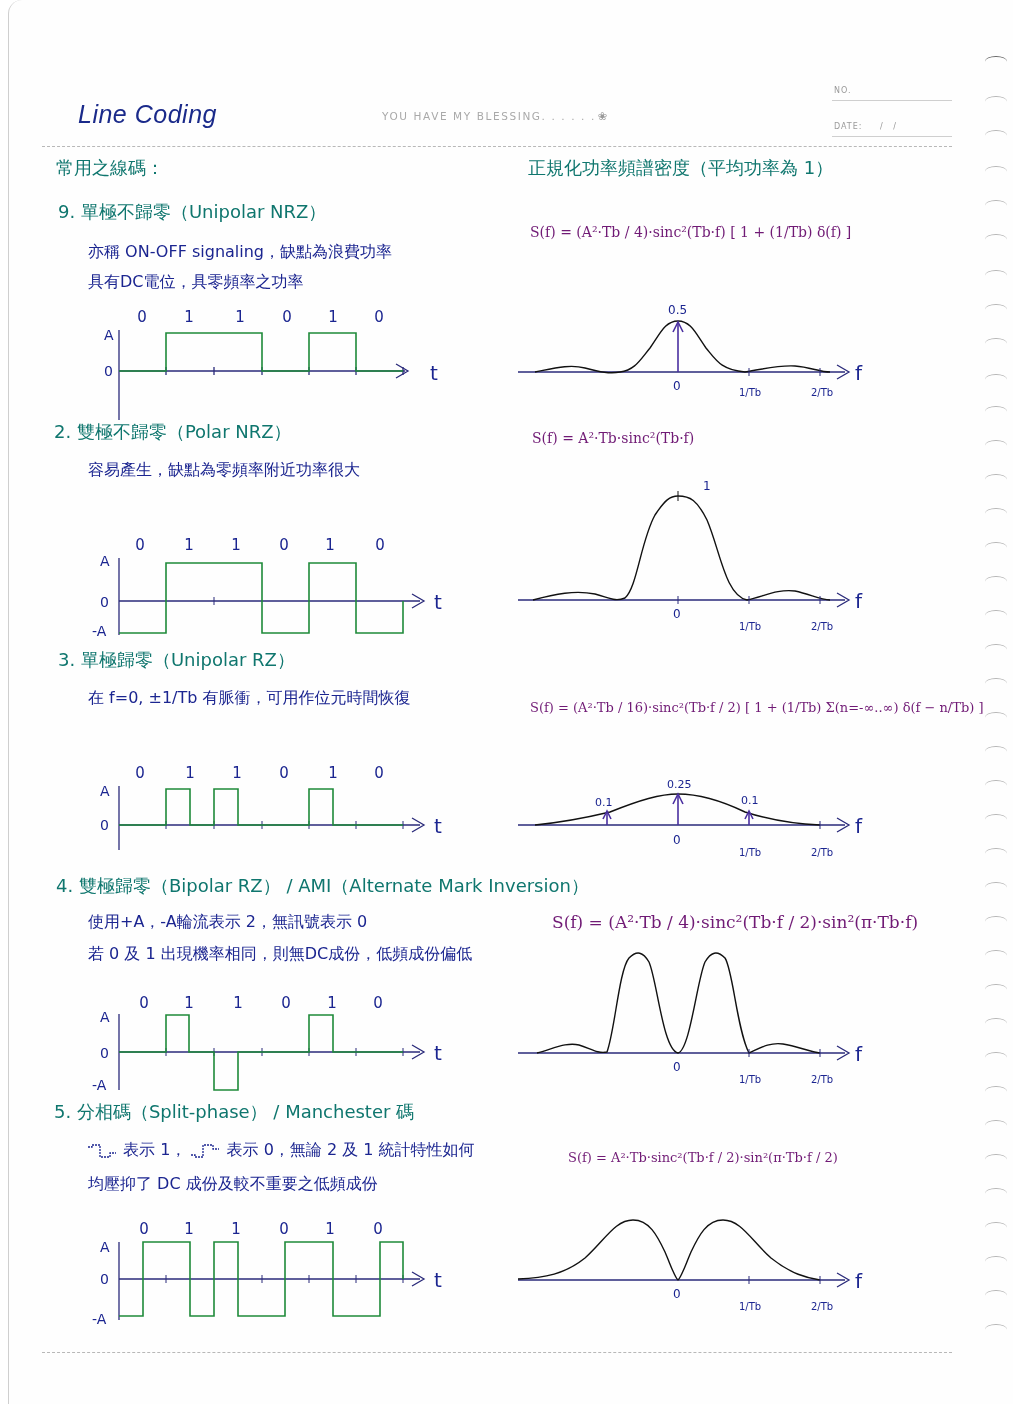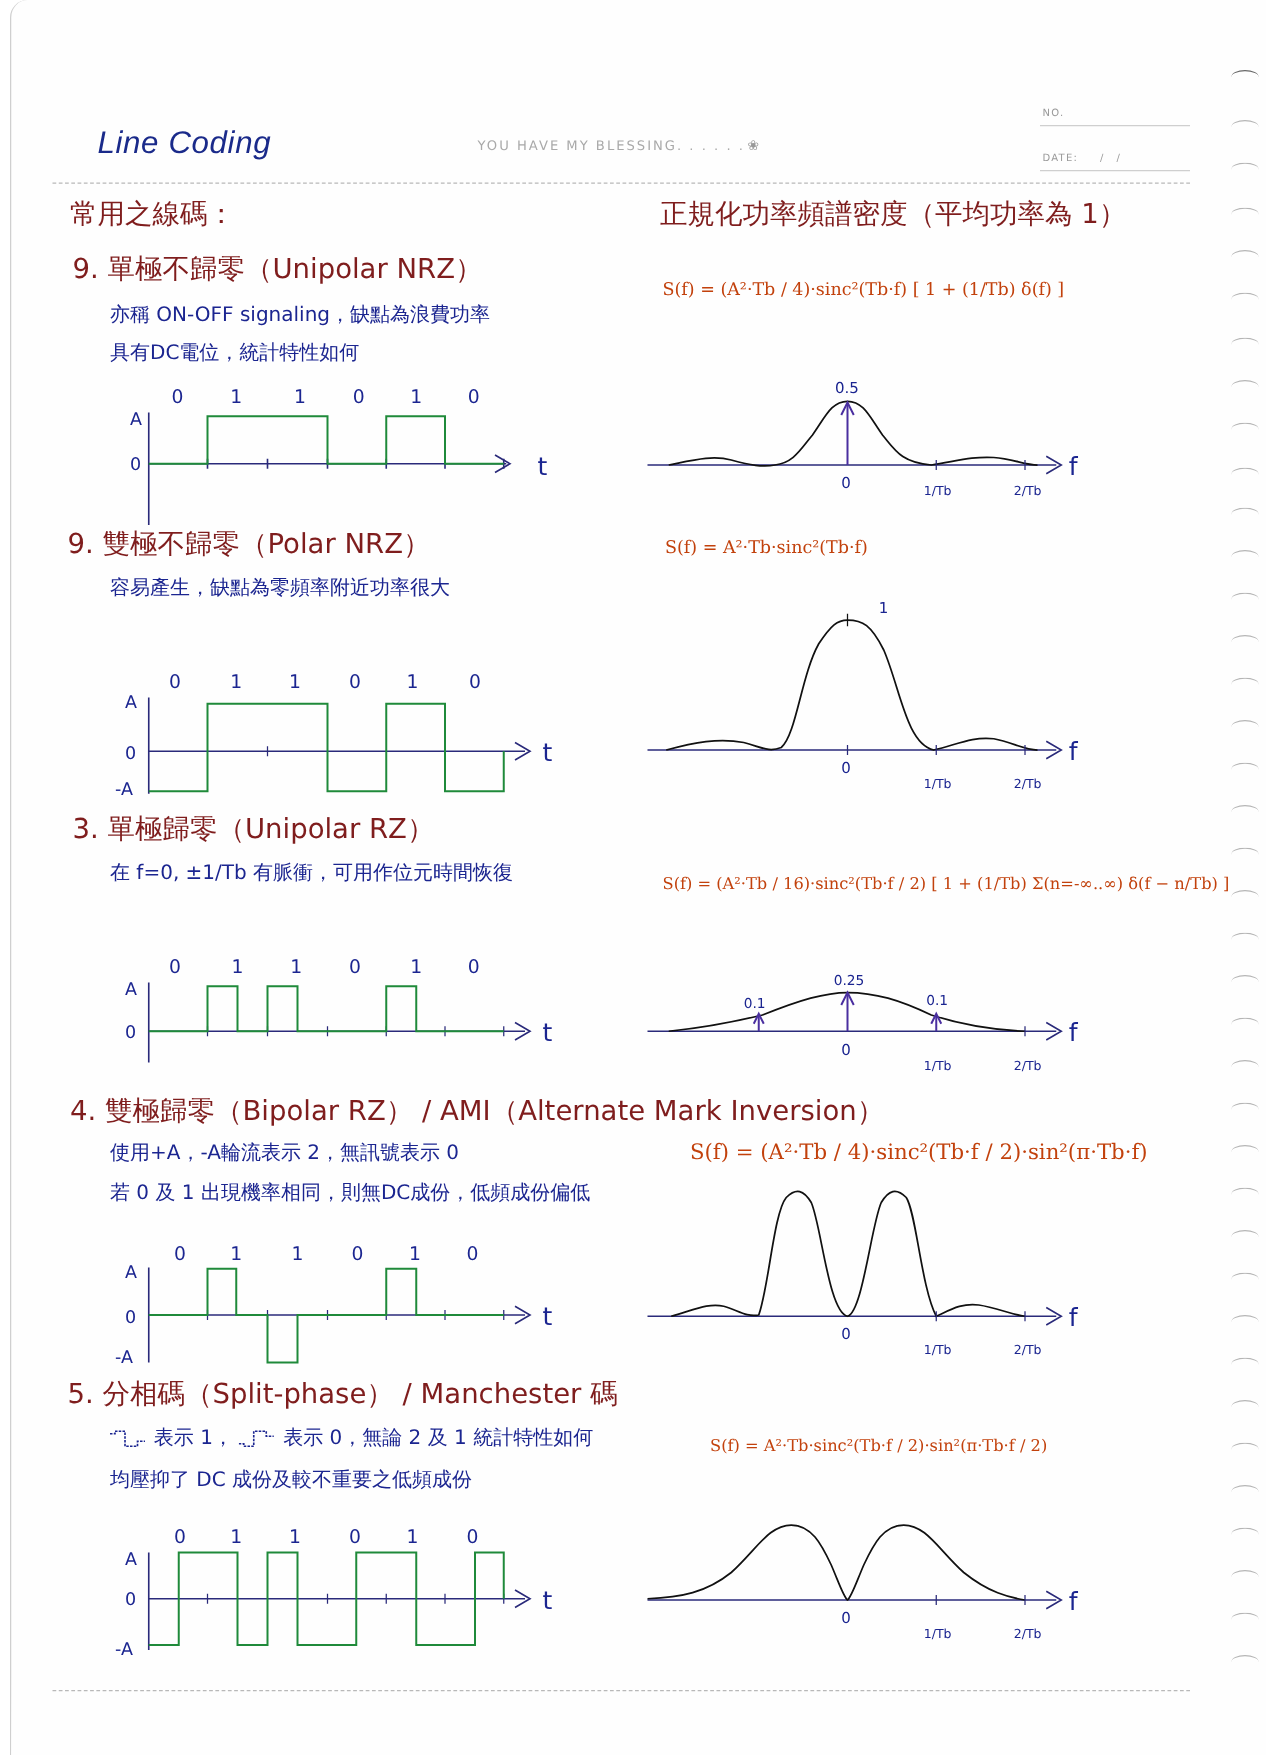--- a/index.html
+++ b/index.html
@@ -25,23 +25,23 @@
     left: 78px; top: 100px; font-family: Liberation Sans, sans-serif;
     font-size: 25px; color: #1a2a8a; font-style: italic; letter-spacing: 0.5px;
   }
   .blessing {
     left: 382px; top: 110px; font-size: 10.5px; color: #a9a9a9;
     letter-spacing: 1.6px;
   }
   .paw { color: #999; font-size: 11px; margin-left: 2px; }
   .meta-label { font-size: 8px; color: #9a9a9a; letter-spacing: 1px; }
   .meta-line { position: absolute; height: 0; border-top: 1px solid #cfcfcf; width: 120px; }
-  .hw { color: #7f1d1d; font-size: 22px; white-space: nowrap; }
+  .hw { color: #0f766e; font-size: 18px; white-space: nowrap; }
   .hw-sm { color: #1b2590; font-size: 16px; white-space: nowrap; }
-  .formula { color: #c2410c; font-size: 14px; white-space: nowrap; font-family: "DejaVu Serif", serif; }
+  .formula { color: #701a75; font-size: 14px; white-space: nowrap; font-family: "DejaVu Serif", serif; }
   .ring {
     position: absolute; right: 6px; width: 22px; height: 10px;
     border-top: 1.5px solid #b5b5b5; border-radius: 50% 50% 0 0;
   }
   svg text { font-family: "DejaVu Sans", sans-serif; }
 </style>
 </head>
 <body>
 
 <div class="page"></div>
@@ -99,21 +99,21 @@
 <div class="abs meta-label" style="left:834px;top:122px;">DATE:</div>
 <div class="abs meta-label" style="left:880px;top:122px;letter-spacing:4px;">/      /</div>
 <div class="meta-line" style="left:832px;top:136px;"></div>
 
 <div class="abs hw" style="left:56px;top:156px;">常用之線碼：</div>
 <div class="abs hw" style="left:528px;top:156px;">正規化功率頻譜密度（平均功率為 1）</div>
 
 <div>
   <div class="abs hw" style="left:58px;top:200px;">9. 單極不歸零（Unipolar NRZ）</div>
   <div class="abs hw-sm" style="left:88px;top:242px;">亦稱 ON-OFF signaling，缺點為浪費功率</div>
-  <div class="abs hw-sm" style="left:88px;top:272px;">具有DC電位，統計特性如何</div>
+  <div class="abs hw-sm" style="left:88px;top:272px;">具有DC電位，具零頻率之功率</div>
   <div class="abs formula" style="left:530px;top:224px;">S(f) = (A²·Tb / 4)·sinc²(Tb·f) [ 1 + (1/Tb) δ(f) ]</div>
 
   <svg class="abs" style="left:90px;top:300px;" width="380" height="120">
     <g fill="#1b2590" font-size="15" text-anchor="middle">
       <text x="52" y="22">0</text>
       <text x="99" y="22">1</text>
       <text x="150" y="22">1</text>
       <text x="197" y="22">0</text>
       <text x="243" y="22">1</text>
       <text x="289" y="22">0</text>
@@ -147,21 +147,21 @@
     <text x="224" y="96" fill="#1b2590" font-size="10">1/Tb</text>
     <text x="296" y="96" fill="#1b2590" font-size="10">2/Tb</text>
     <g stroke="#2a2a7a">
         <line x1="234" y1="68" x2="234" y2="76"></line>
         <line x1="305" y1="68" x2="305" y2="76"></line>
       </g>
   </svg>
 </div>
 
 <div>
-  <div class="abs hw" style="left:54px;top:420px;">9. 雙極不歸零（Polar NRZ）</div>
+  <div class="abs hw" style="left:54px;top:420px;">2. 雙極不歸零（Polar NRZ）</div>
   <div class="abs hw-sm" style="left:88px;top:460px;">容易產生，缺點為零頻率附近功率很大</div>
   <div class="abs formula" style="left:532px;top:430px;">S(f) = A²·Tb·sinc²(Tb·f)</div>
 
   <svg class="abs" style="left:90px;top:530px;" width="380" height="115">
     <g fill="#1b2590" font-size="15" text-anchor="middle">
       <text x="50" y="20">0</text>
       <text x="99" y="20">1</text>
       <text x="146" y="20">1</text>
       <text x="194" y="20">0</text>
       <text x="240" y="20">1</text>

